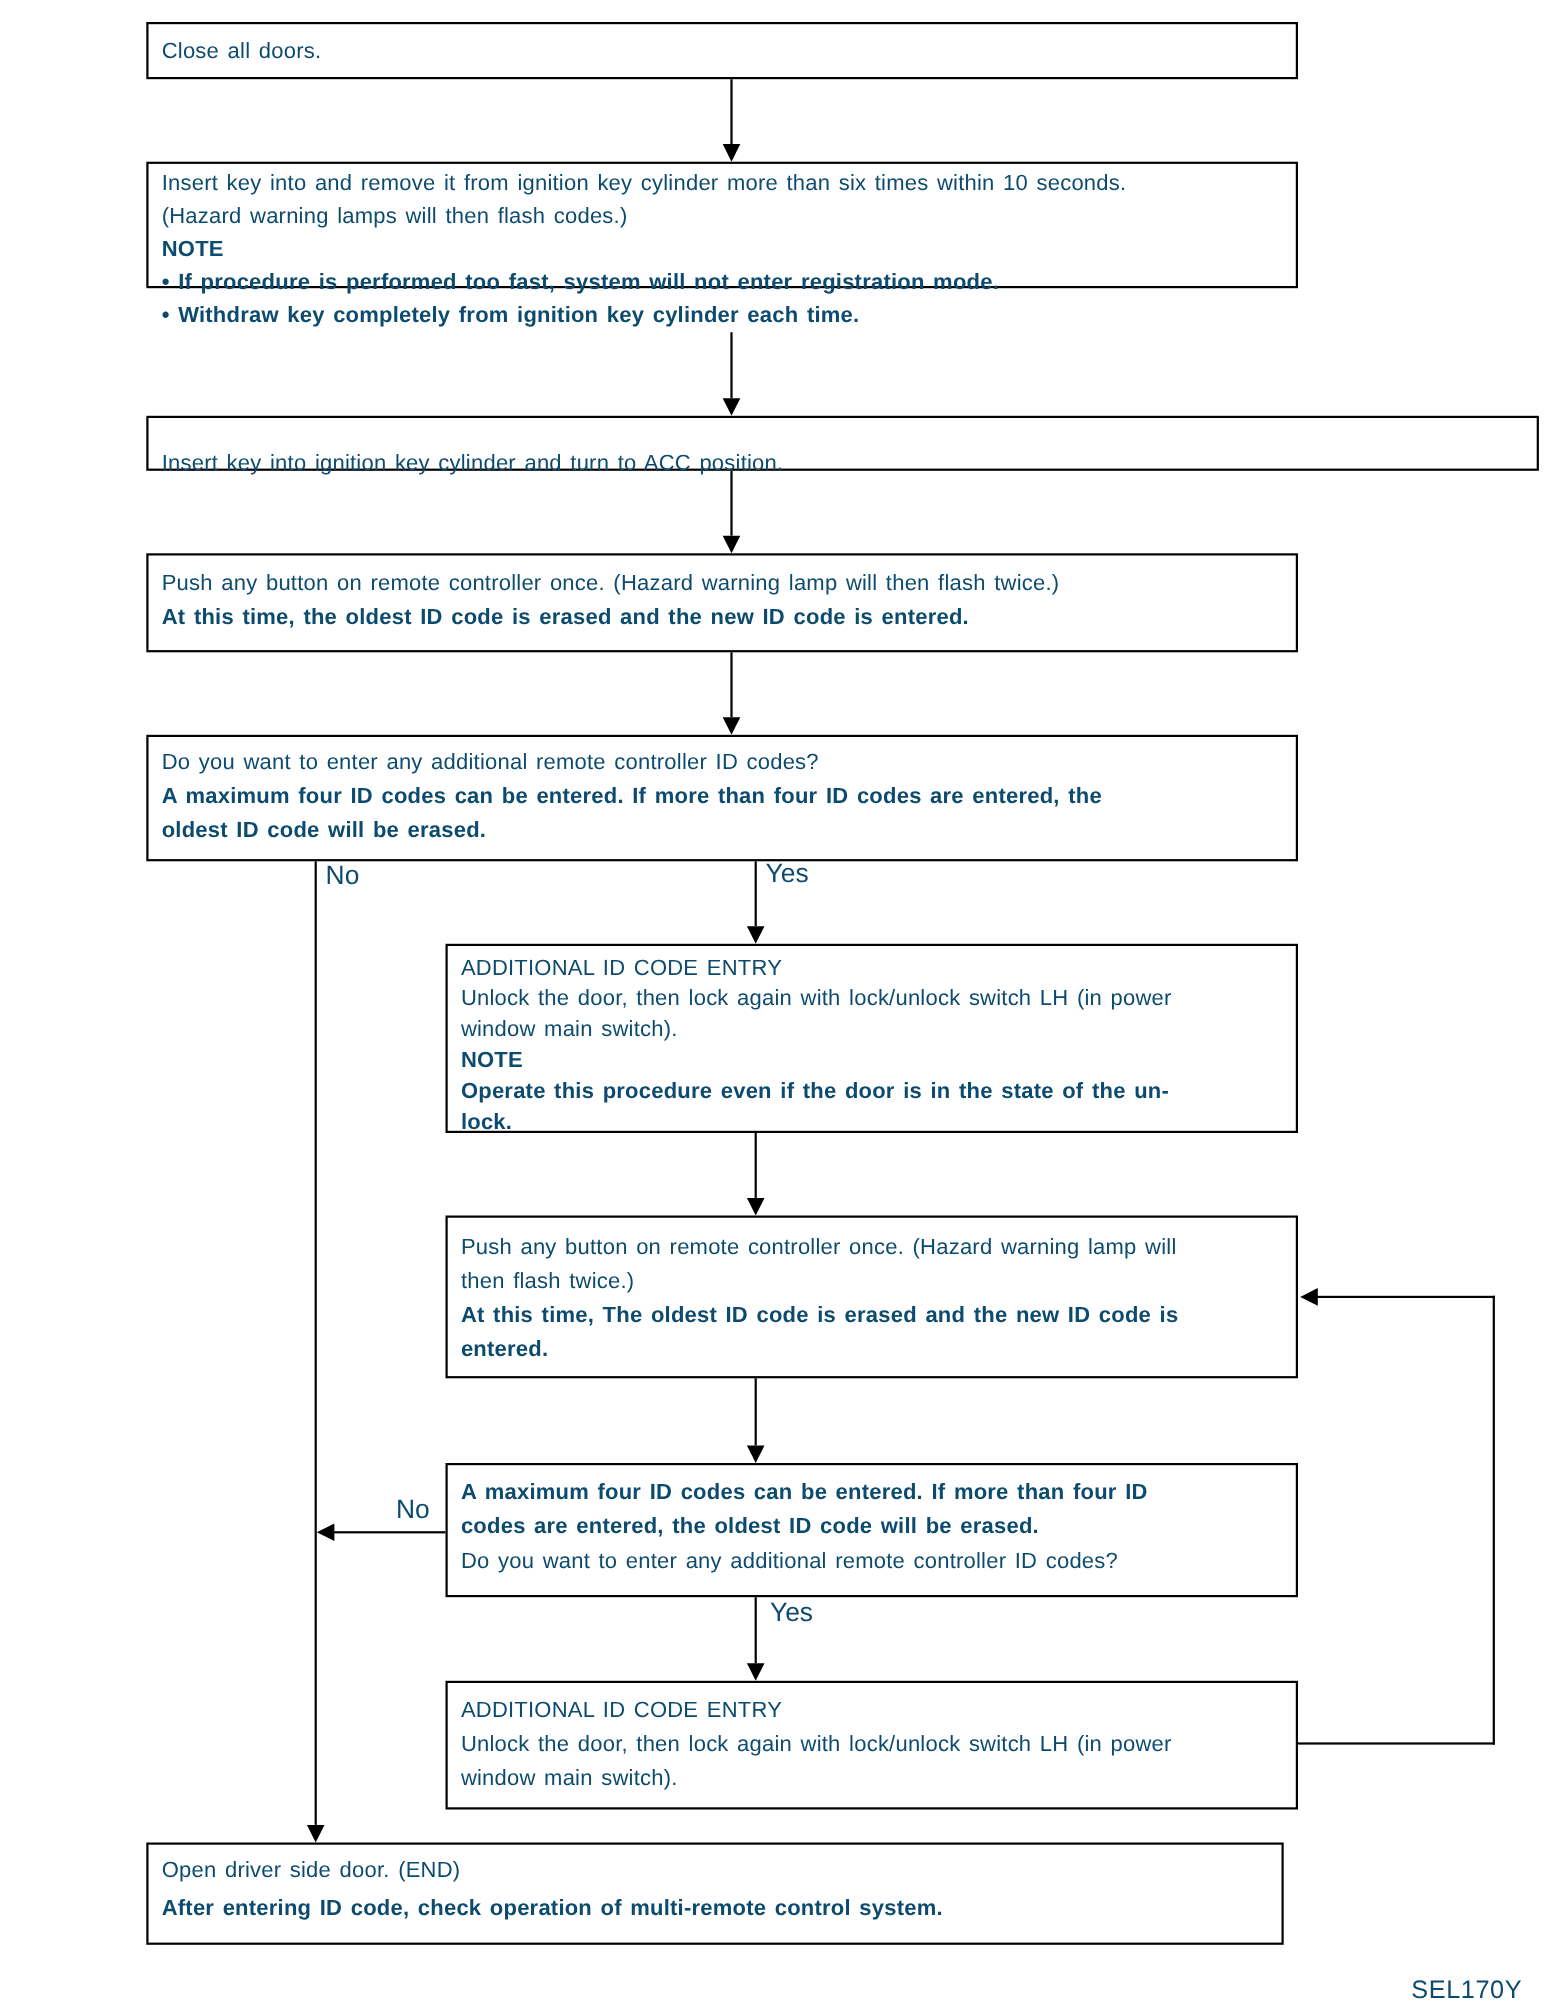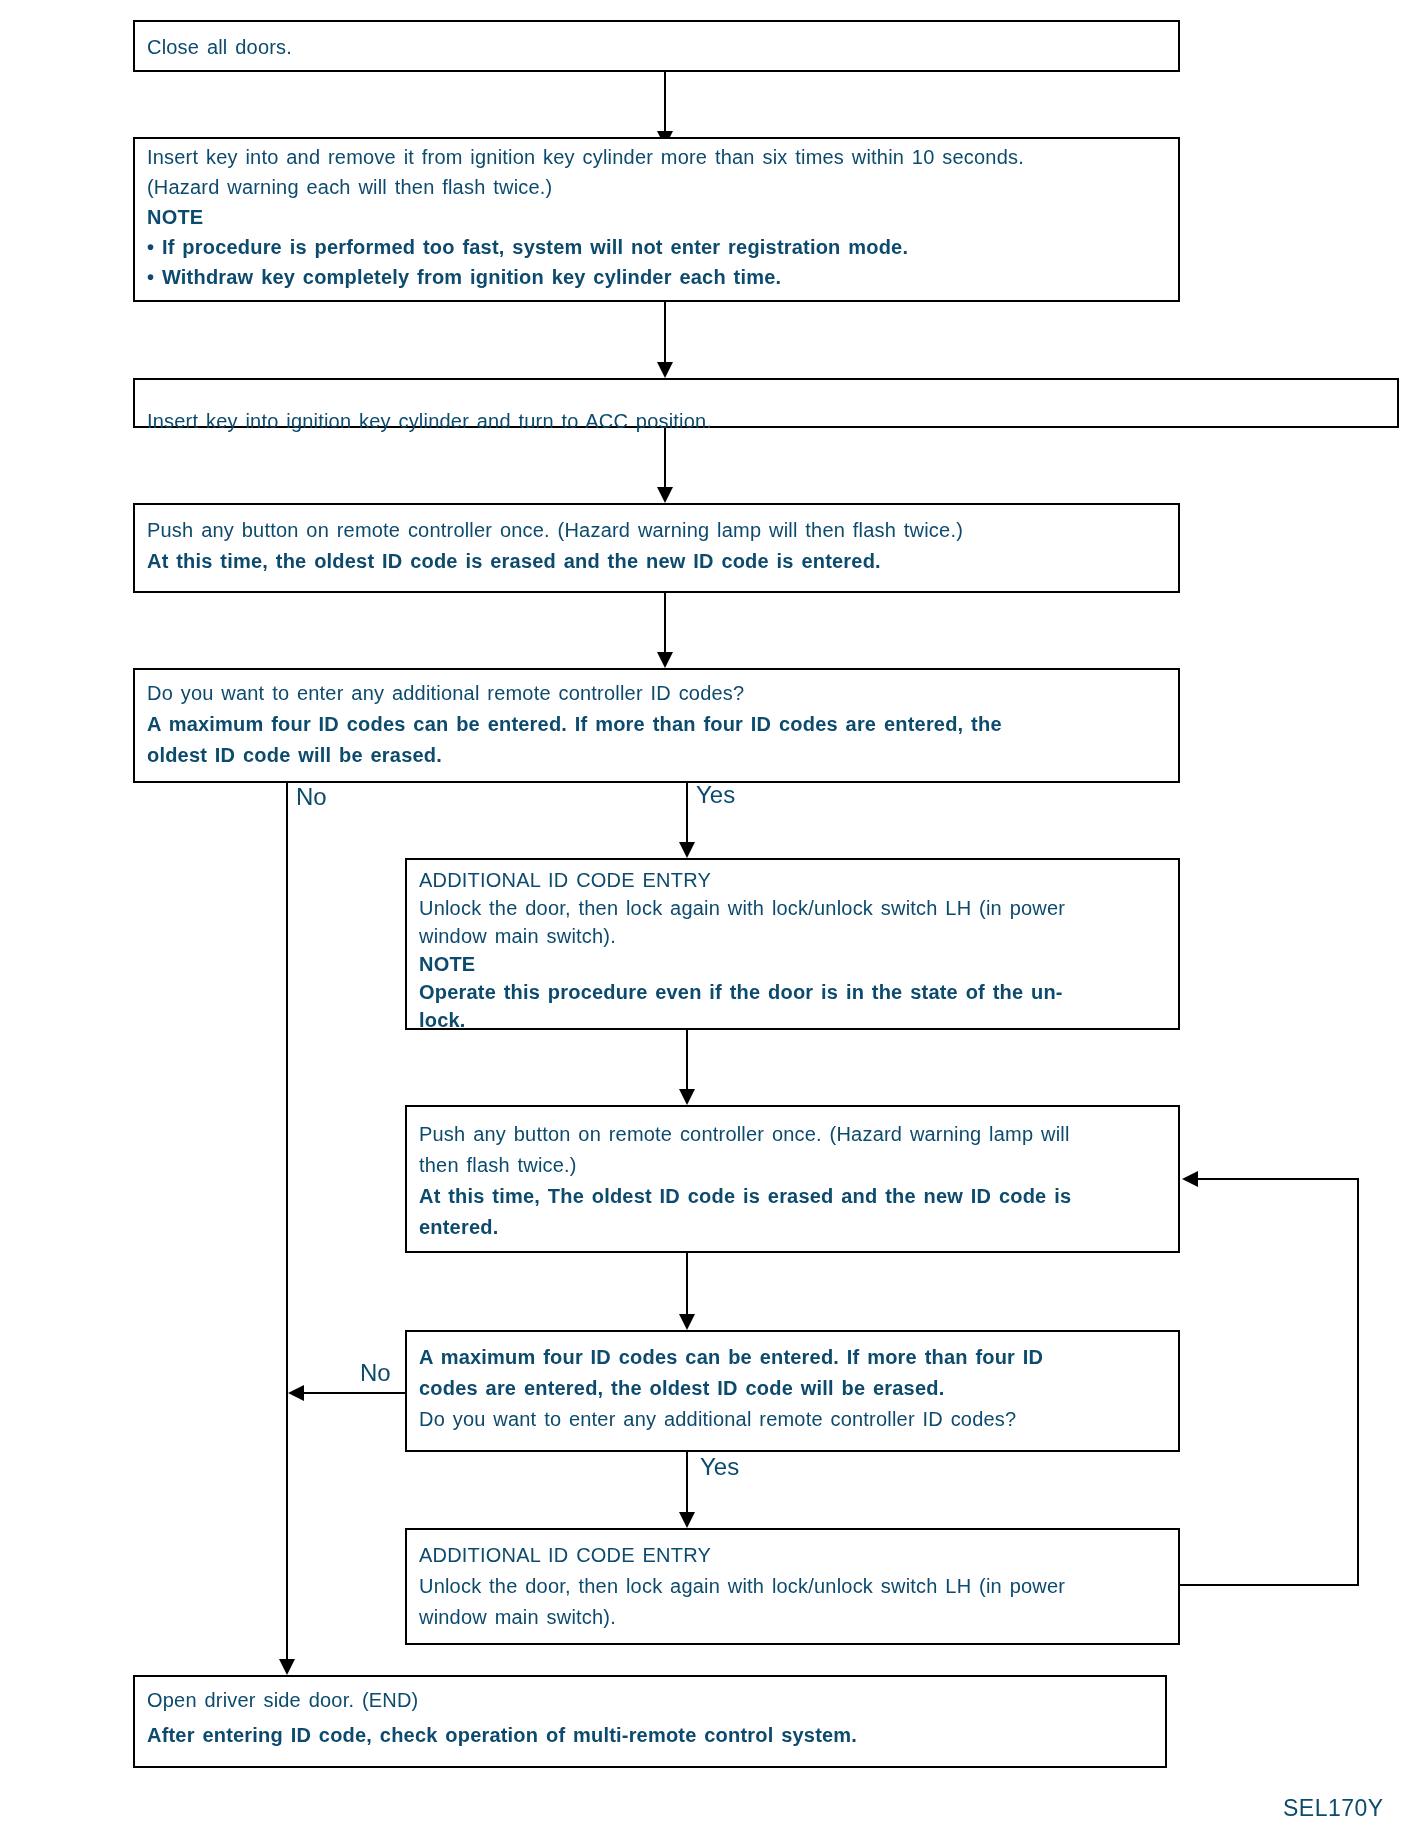--- a/index.html
+++ b/index.html
@@ -75,23 +75,23 @@
 
 <div id="page">
 
   <div class="box" style="left:133px;top:20px;width:1047px;height:52px;padding-top:10px">
     <div class="ln">Close all doors.</div>
   </div>
 
   <div class="vline" style="left:664px;top:72px;height:61px"></div>
   <div class="arrow-down" style="left:657px;top:131px"></div>
 
-  <div class="box lh30" style="left:133px;top:137px;width:1047px;height:165px;padding-top:3px">
+  <div class="box lh30" style="left:133px;top:147px;width:1047px;height:115px;padding-top:3px">
     <div class="ln">Insert key into and remove it from ignition key cylinder more than six times within 10 seconds.</div>
-    <div class="ln">(Hazard warning each will then flash twice.)</div>
+    <div class="ln">(Hazard warning lamps will then flash codes.)</div>
     <div class="ln b">NOTE</div>
     <div class="ln b">• If procedure is performed too fast, system will not enter registration mode.</div>
     <div class="ln b">• Withdraw key completely from ignition key cylinder each time.</div>
   </div>
 
   <div class="vline" style="left:664px;top:302px;height:60px"></div>
   <div class="arrow-down" style="left:657px;top:362px"></div>
 
   <div class="box" style="left:133px;top:378px;width:1266px;height:50px;padding-top:26px">
     <div class="ln">Insert key into ignition key cylinder and turn to ACC position.</div>

